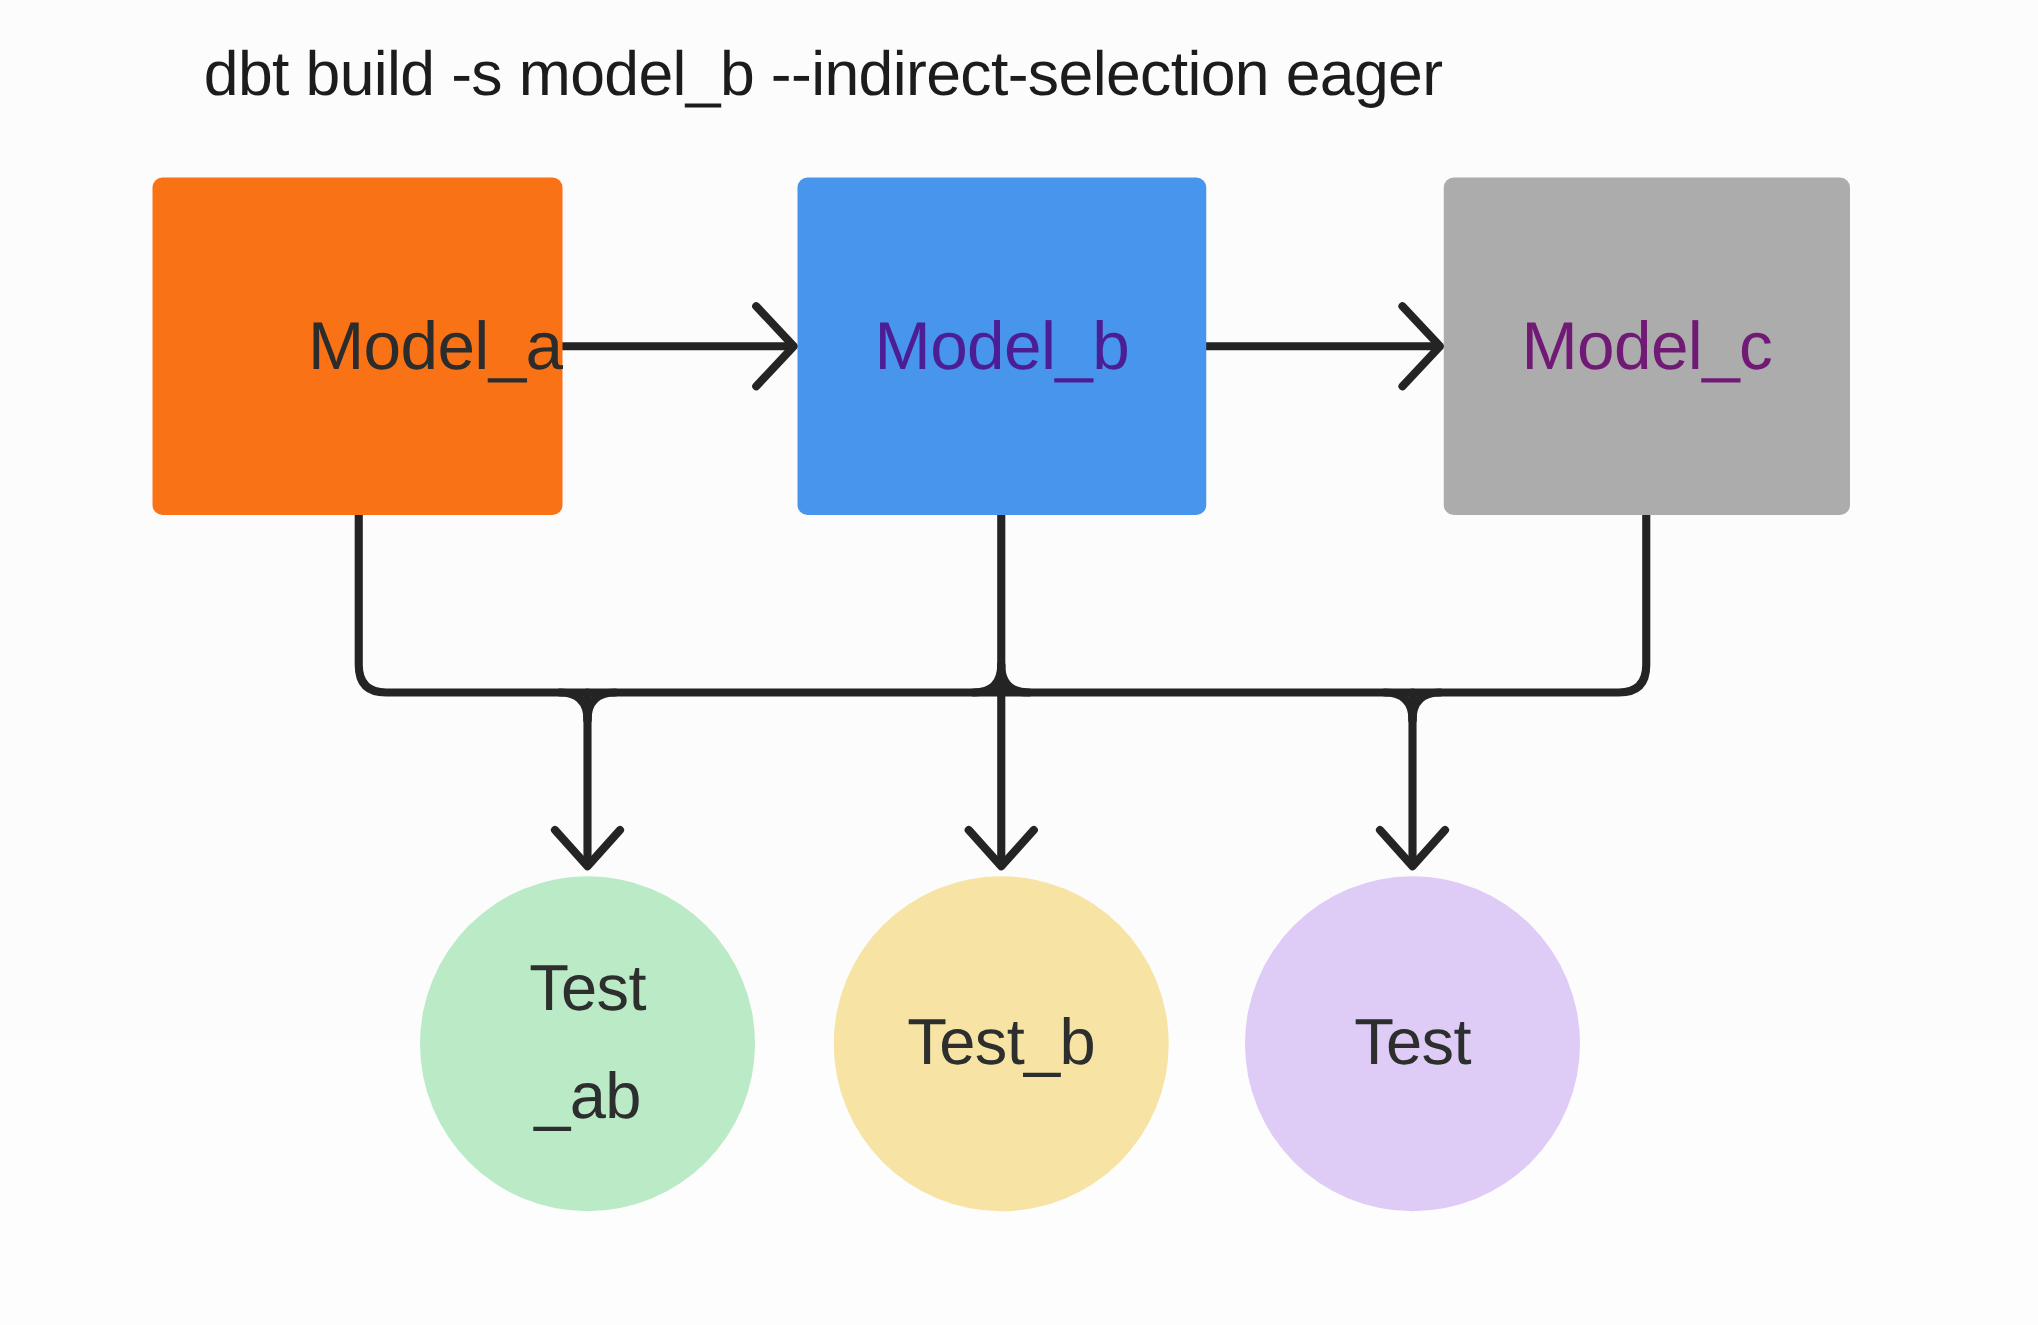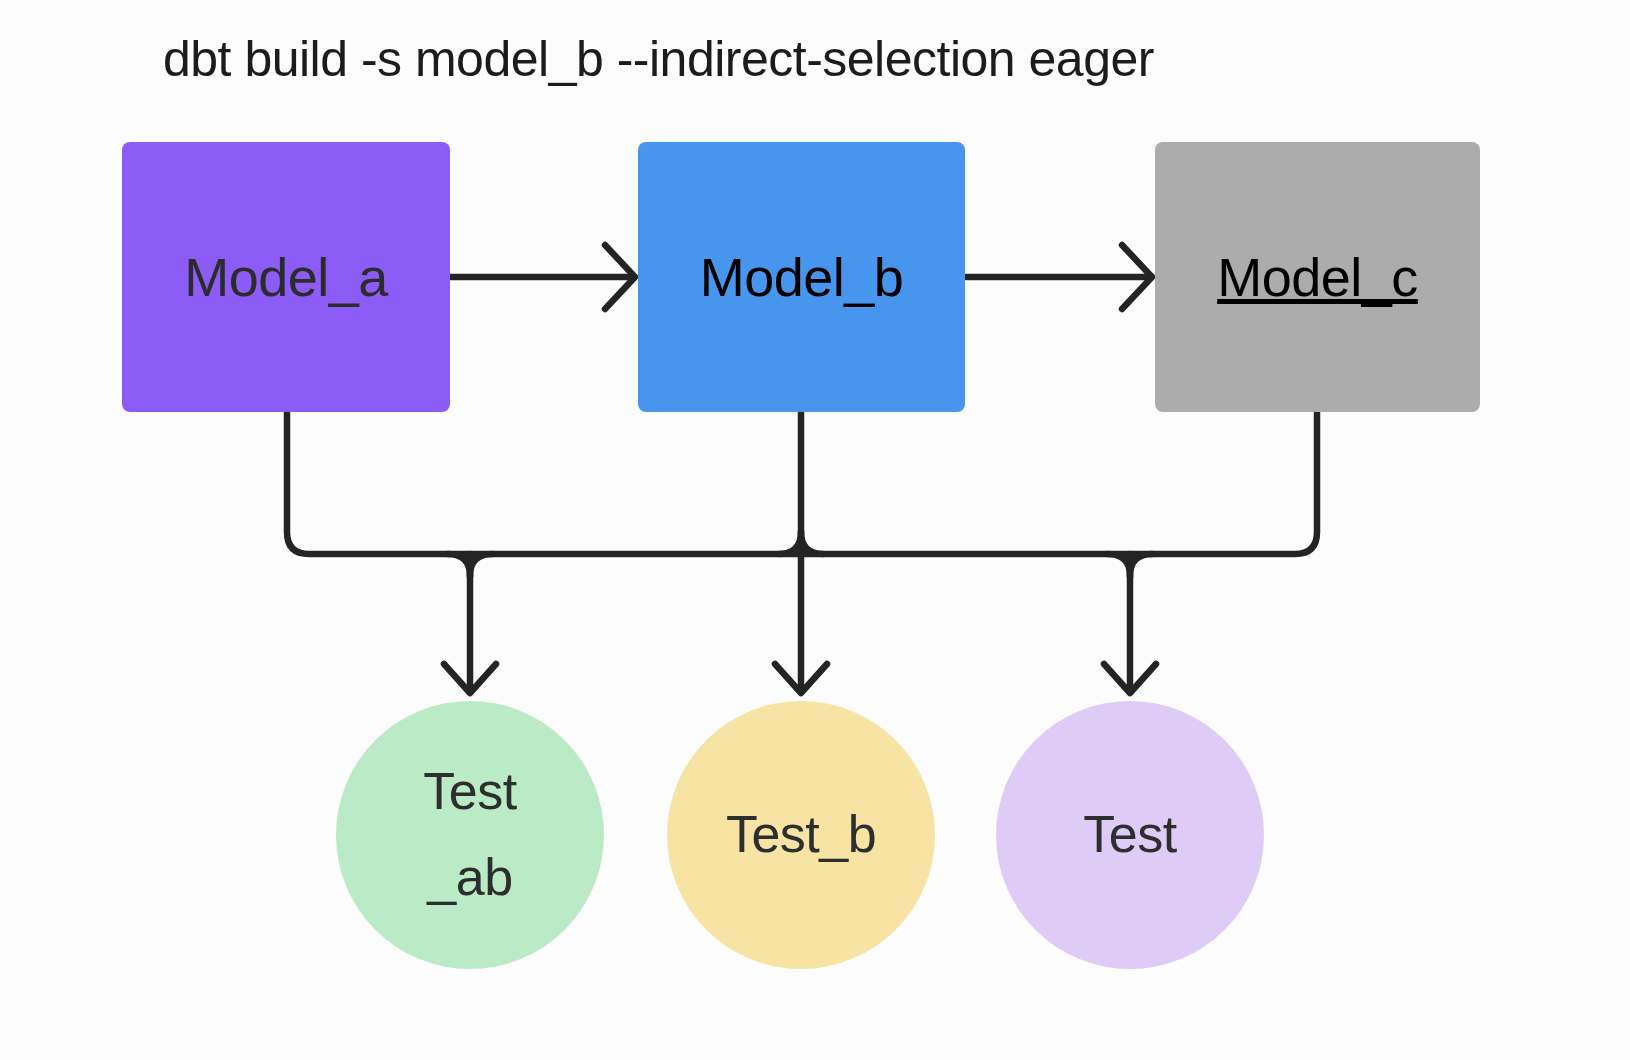--- a/index.html
+++ b/index.html
@@ -94,30 +94,30 @@
       <path d="M492,554 Q470,554 470,576"></path>
       <path d="M444,664 L470,693 L496,664"></path>
 
       <path d="M1130,554 V690"></path>
       <path d="M1108,554 Q1130,554 1130,576"></path>
       <path d="M1152,554 Q1130,554 1130,576"></path>
       <path d="M1104,664 L1130,693 L1156,664"></path>
     </g>
   </svg>
 
-  <div class="model-node model-a" style="background-color: #8b5cf6;">
+  <div class="model-node model-a" style="background-color: #f97316; justify-content: flex-end;">
     <span style="color: rgb(44, 44, 44);">Model_a</span>
   </div>
 
   <div class="model-node model-b" style="background-color: rgb(71, 149, 236);">
-    <span style="color: #000000;">Model_b</span>
+    <span style="color: #4c1d95;">Model_b</span>
   </div>
 
   <div class="model-node model-c" style="background-color: rgb(172, 172, 172);">
-    <span style="color: #000000; text-decoration: underline;">Model_c</span>
+    <span style="color: #701a75;">Model_c</span>
   </div>
 
   <div class="test-node test-ab" style="background-color: rgb(186, 234, 198);">
     <span>Test</span>
     <span>_ab</span>
   </div>
 
   <div class="test-node test-b" style="background-color: rgb(247, 228, 164);">
     <span>Test_b</span>
   </div>

